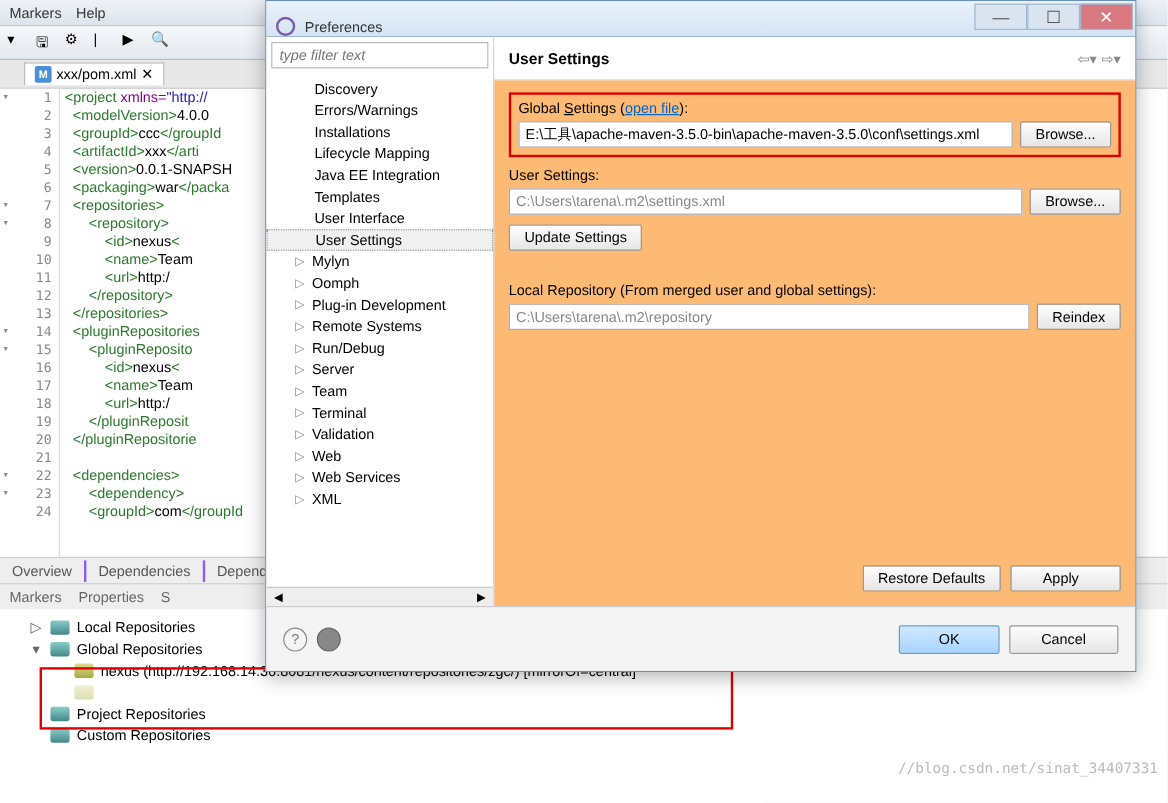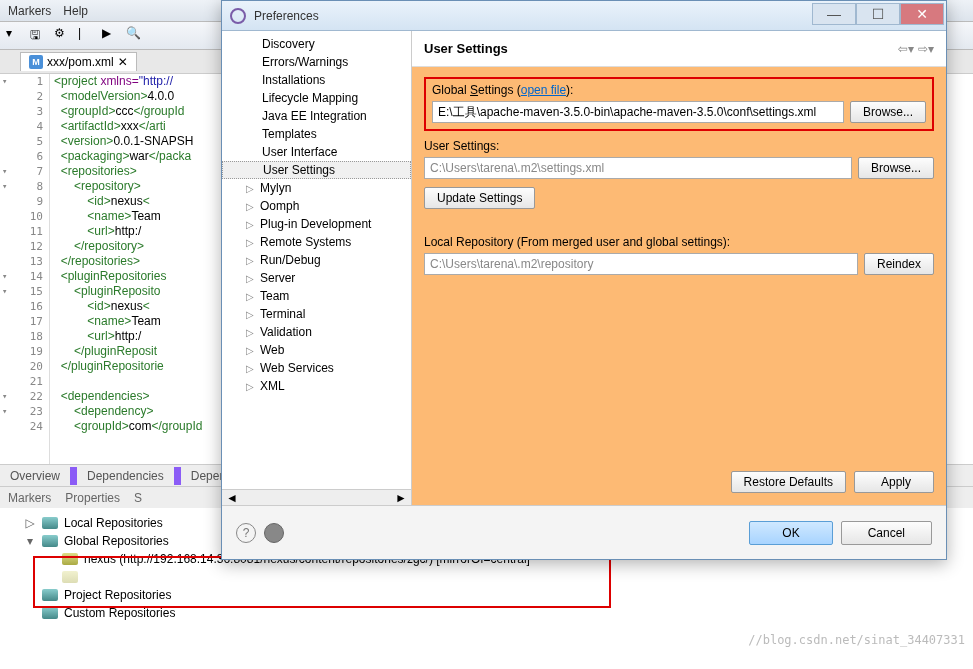--- a/index.html
+++ b/index.html
@@ -17,36 +17,36 @@
 .editor-area { display: flex; height: 390px; }
 .gutter { width: 50px; background: #fff; border-right: 1px solid #ddd; text-align: right; padding-right: 6px; }
 .gutter .ln { color: #888; font-size: 11px; height: 15px; line-height: 15px; font-family: Consolas, monospace;}
 .gutter .ln.minus::before { content: "▾"; float:left; margin-left:2px; color:#888; font-size:9px;}
 .code { flex: 1; font-family: Consolas, monospace; font-size: 12px; line-height: 15px; padding-left: 4px; white-space: pre; color:#000;}
 .code .tag { color: #2a7a2a; }
 .code .attr { color: #7f007f; }
 .code .str { color: #2222aa; }
 .code .txt { color: #000; }
 .editor-bottom-tabs { height: 22px; background: #eee; border-top:1px solid #ccc; display:flex; align-items:center;}
-.editor-bottom-tabs span { padding: 2px 10px; border-right:7px solid #8b5cf6; color:#555;}
+.editor-bottom-tabs span { padding: 2px 10px; border-right:2px solid #8b5cf6; color:#555;}
 .markers-bar { height: 22px; background:#eee; border-top:1px solid #ccc; display:flex; align-items:center; padding-left:8px; gap:14px; color:#666;}
 .repos-tree { padding: 6px 0 6px 24px; background:#fff; }
 .repos-tree .row { display:flex; align-items:center; gap:6px; height:18px; }
 .repos-tree .row.lvl1 { padding-left: 0px;}
 .repos-tree .row.lvl2 { padding-left: 20px;}
 .repos-tree .twisty { width:12px; text-align:center; color:#666; cursor:pointer;}
 .repos-tree .db-icon { width:16px; height:12px; background: linear-gradient(#8cc, #488); border-radius:2px; position:relative;}
 .repos-tree .db-icon.yellow { background: linear-gradient(#dd8, #aa4);}
 .repos-tree .ghost { color:#999;}
 .red-box1 { position:absolute; left:33px; top:556px; width:578px; height:52px; border:2px solid #d00; z-index:5; pointer-events:none;}
 .watermark { position:absolute; right:8px; bottom:22px; color:#bbb; font-size:12px; font-family: Consolas,monospace;}
 
 
 .dlg { position:absolute; left:221px; top:0; width:726px; height:560px; background:#f4f4f4; border:1px solid #6a8fb5; box-shadow:0 4px 16px rgba(0,0,0,0.3); z-index:10;}
-.dlg-titlebar { height:30px; background: linear-gradient(#eaf2fb,#d4e4f3); display:flex; align-items:center; padding-left:8px; border-bottom:1px solid #a0b8d0;}
+.dlg-titlebar { height:30px; background: linear-gradient(#eaf2fb,#d4e4f3); display:flex; align-items:flex-end; padding-left:8px; border-bottom:1px solid #a0b8d0;}
 .dlg-titlebar .dlg-icon { width:16px; height:16px; border:2px solid #7a5ca8; border-radius:50%; margin-right:8px;}
 .dlg-titlebar .dlg-title { flex:1; color:#333;}
 .dlg-caps { position:absolute; top:-29px; right:0; display:flex;}
 .dlg-caps .cap { width:44px; height:22px; background:#d9e4f0; border:1px solid #a0b8d0; display:flex; align-items:center; justify-content:center; color:#555; font-size:14px;}
 .dlg-caps .cap.close { background:#d7797f; color:#fff;}
 .dlg-body { display:flex; height: calc(100% - 30px - 54px); }
 .dlg-left { width:190px; border-right:1px solid #ccc; background:#fff; display:flex; flex-direction:column;}
 .filter-input { margin:4px; border:1px solid #bbb; padding:3px 6px; color:#888; font-style:italic;}
 .tree { flex:1; overflow:auto; padding:4px 0;}
 .tree .node { display:flex; align-items:center; height:18px; padding-left:24px; gap:4px;}
@@ -178,20 +178,21 @@
   </div>
 </div>
 
 <div class="dlg">
   <div class="dlg-titlebar">
     <span class="dlg-icon"></span>
     <span class="dlg-title">Preferences</span>
   </div>
   <div class="dlg-body">
     <div class="dlg-left">
+      <input class="filter-input" placeholder="type filter text" style="">
       <div class="tree" id="pref-tree">
           <div class="node" style="padding-left: 40px; text-align: right;">Discovery</div>
           <div class="node" style="padding-left: 40px;">Errors/Warnings</div>
           <div class="node" style="padding-left: 40px;">Installations</div>
           <div class="node" style="padding-left: 40px;">Lifecycle Mapping</div>
           <div class="node" style="padding-left: 40px;">Java EE Integration</div>
           <div class="node" style="padding-left: 40px;">Templates</div>
           <div class="node" style="padding-left: 40px;">User Interface</div>
           <div class="node sel" style="padding-left: 40px;">User Settings</div>
           <div class="node">
@@ -273,21 +274,21 @@
         </div>
         <div class="update-btn"><button class="btn">Update Settings</button></div>
         <div style="height:26px"></div>
         <div class="field-label">Local Repository (From merged user and global settings):</div>
         <div class="field-row">
           <input type="text" style="color: rgb(136, 136, 136);" value="C:\Users\tarena\.m2\repository">
           <button class="btn">Reindex</button>
         </div>
         <div class="bottom-row">
           <button class="btn">Restore Defaults</button>
-          <button class="btn" style="padding-left:26px;padding-right:22px">Apply</button>
+          <button class="btn" style="padding-left:26px;padding-right:34px">Apply</button>
         </div>
       </div>
     </div>
   </div>
   <div class="dlg-footer">
     <div class="help-icons">
       <div class="circ">?</div>
       <div class="circ" style="background:#888;border-color:#666"></div>
     </div>
     <button class="btn ok-btn">OK</button>

